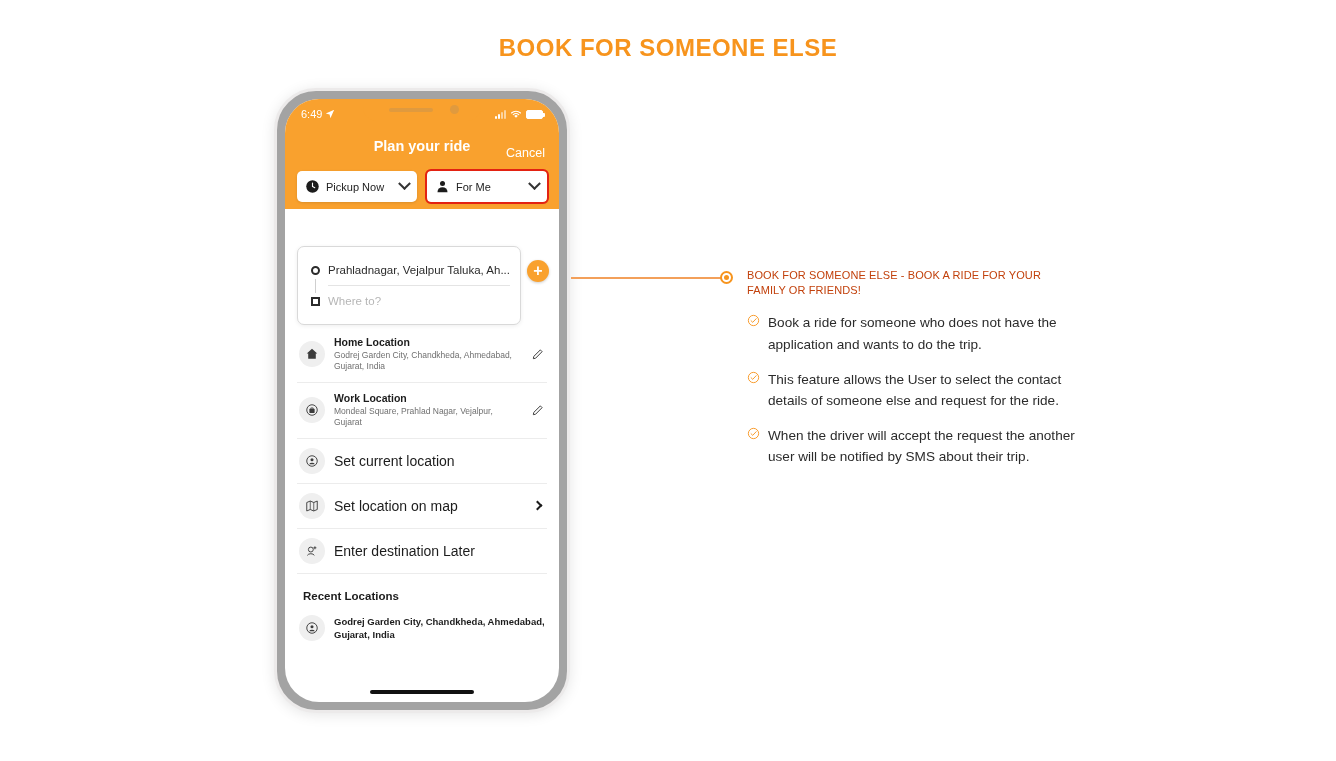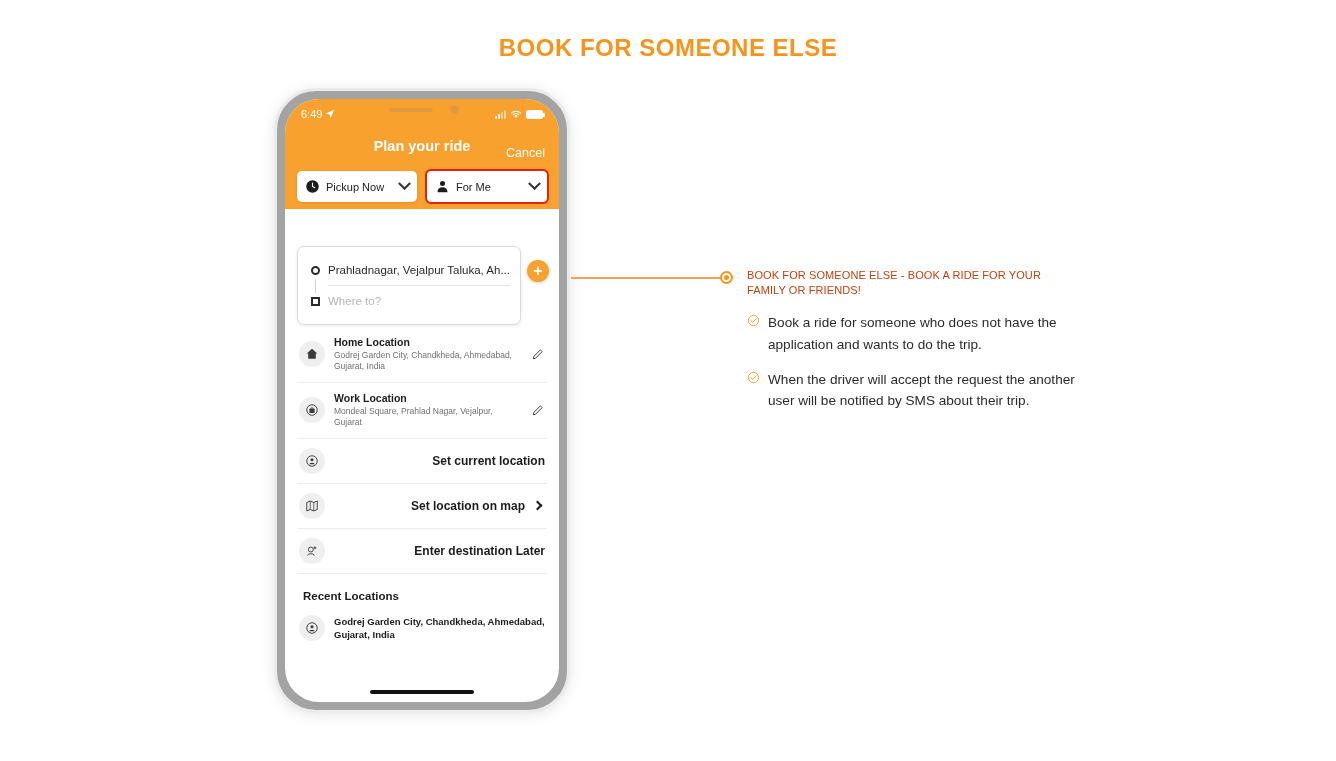--- a/index.html
+++ b/index.html
@@ -206,21 +206,21 @@
   .row:last-child { border-bottom: none; }
   .avatar {
     width: 26px; height: 26px; border-radius: 50%;
     background: #efefef;
     display: flex; align-items: center; justify-content: center;
     flex: 0 0 auto;
   }
   .row-main { flex: 1; min-width: 0; }
   .row-title { font-size: 10.5px; font-weight: bold; color: #1c1c1c; }
   .row-sub { font-size: 8.5px; color: #6f6f6f; line-height: 1.35; margin-top: 2px; }
-  .row-single { font-size: 12px; font-weight: bold; color: #1c1c1c; text-align: right; }
+  .row-single { font-size: 14px; font-weight: normal; color: #1c1c1c; }
   .row-multi { font-size: 9.5px; font-weight: bold; color: #1c1c1c; line-height: 1.4; }
   .edit-icon { width: 14px; height: 14px; flex: 0 0 auto; }
   .chev-right {
     width: 7px; height: 7px;
     border-right: 2px solid #1c1c1c; border-top: 2px solid #1c1c1c;
     transform: rotate(45deg);
     margin-right: 4px; flex: 0 0 auto;
   }
   .home-indicator {
     position: absolute; bottom: 8px; left: 50%; transform: translateX(-50%);
@@ -456,20 +456,27 @@
     <div class="bullets">
 
       <div class="bullet">
         <svg class="bullet-icon" width="13" height="13" viewBox="0 0 24 24">
           <circle cx="12" cy="12" r="9.5" fill="none" stroke="#F7941D" stroke-width="1.7"></circle>
           <path d="M7.5 12.4 L10.6 15.4 L17 8.6" fill="none" stroke="#F7941D" stroke-width="1.7" stroke-linecap="round" stroke-linejoin="round"></path>
         </svg>
         <div class="bullet-text">Book a ride for someone who does not have the application and wants to do the trip.</div>
       </div>
 
+      <div class="bullet">
+        <svg class="bullet-icon" width="13" height="13" viewBox="0 0 24 24">
+          <circle cx="12" cy="12" r="9.5" fill="none" stroke="#F7941D" stroke-width="1.7"></circle>
+          <path d="M7.5 12.4 L10.6 15.4 L17 8.6" fill="none" stroke="#F7941D" stroke-width="1.7" stroke-linecap="round" stroke-linejoin="round"></path>
+        </svg>
+        <div class="bullet-text">This feature allows the User to select the contact details of someone else and request for the ride.</div>
+      </div>
 
       <div class="bullet">
         <svg class="bullet-icon" width="13" height="13" viewBox="0 0 24 24">
           <circle cx="12" cy="12" r="9.5" fill="none" stroke="#F7941D" stroke-width="1.7"></circle>
           <path d="M7.5 12.4 L10.6 15.4 L17 8.6" fill="none" stroke="#F7941D" stroke-width="1.7" stroke-linecap="round" stroke-linejoin="round"></path>
         </svg>
         <div class="bullet-text">When the driver will accept the request the another user will be notified by SMS about their trip.</div>
       </div>
     </div>
   </div>

